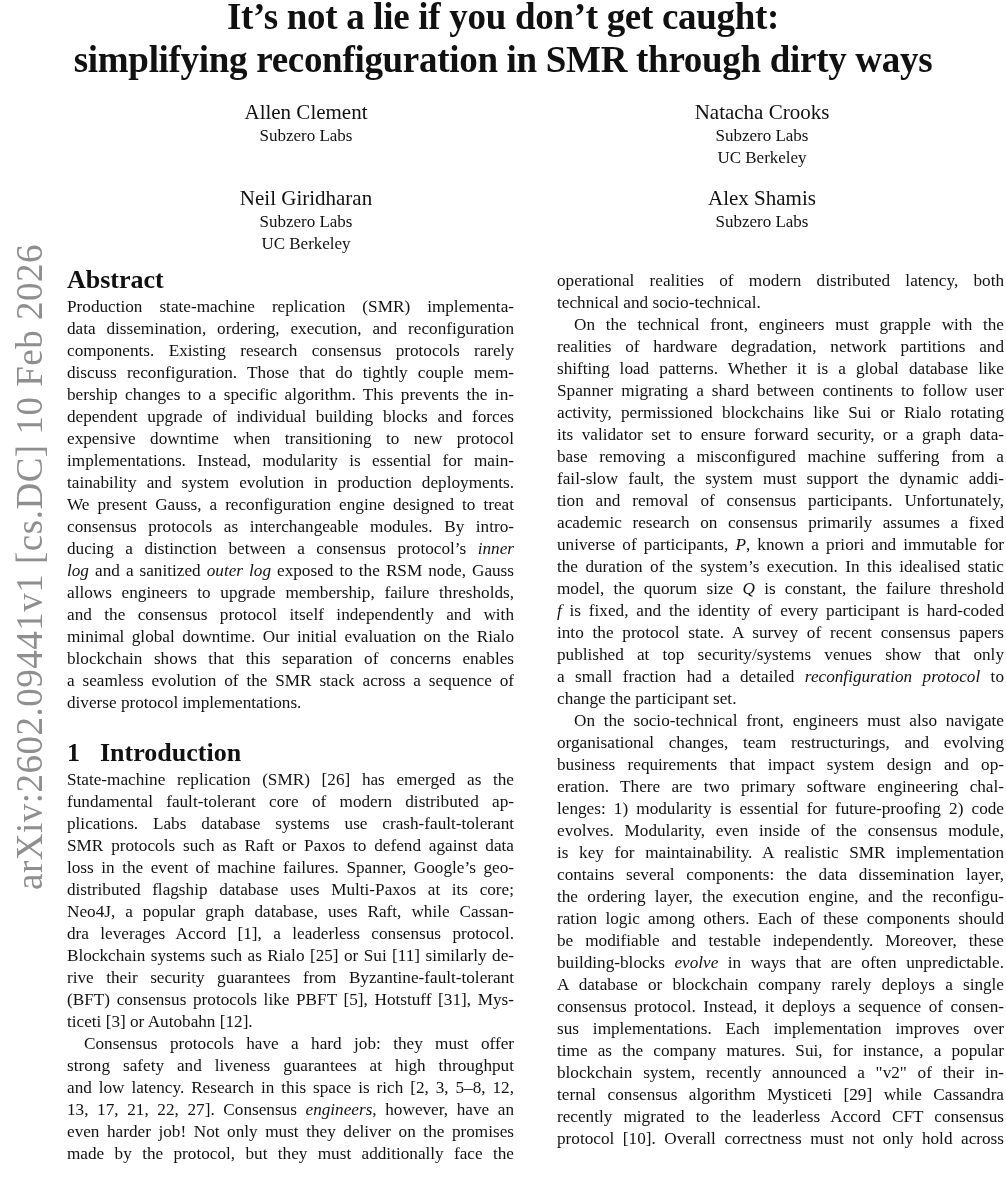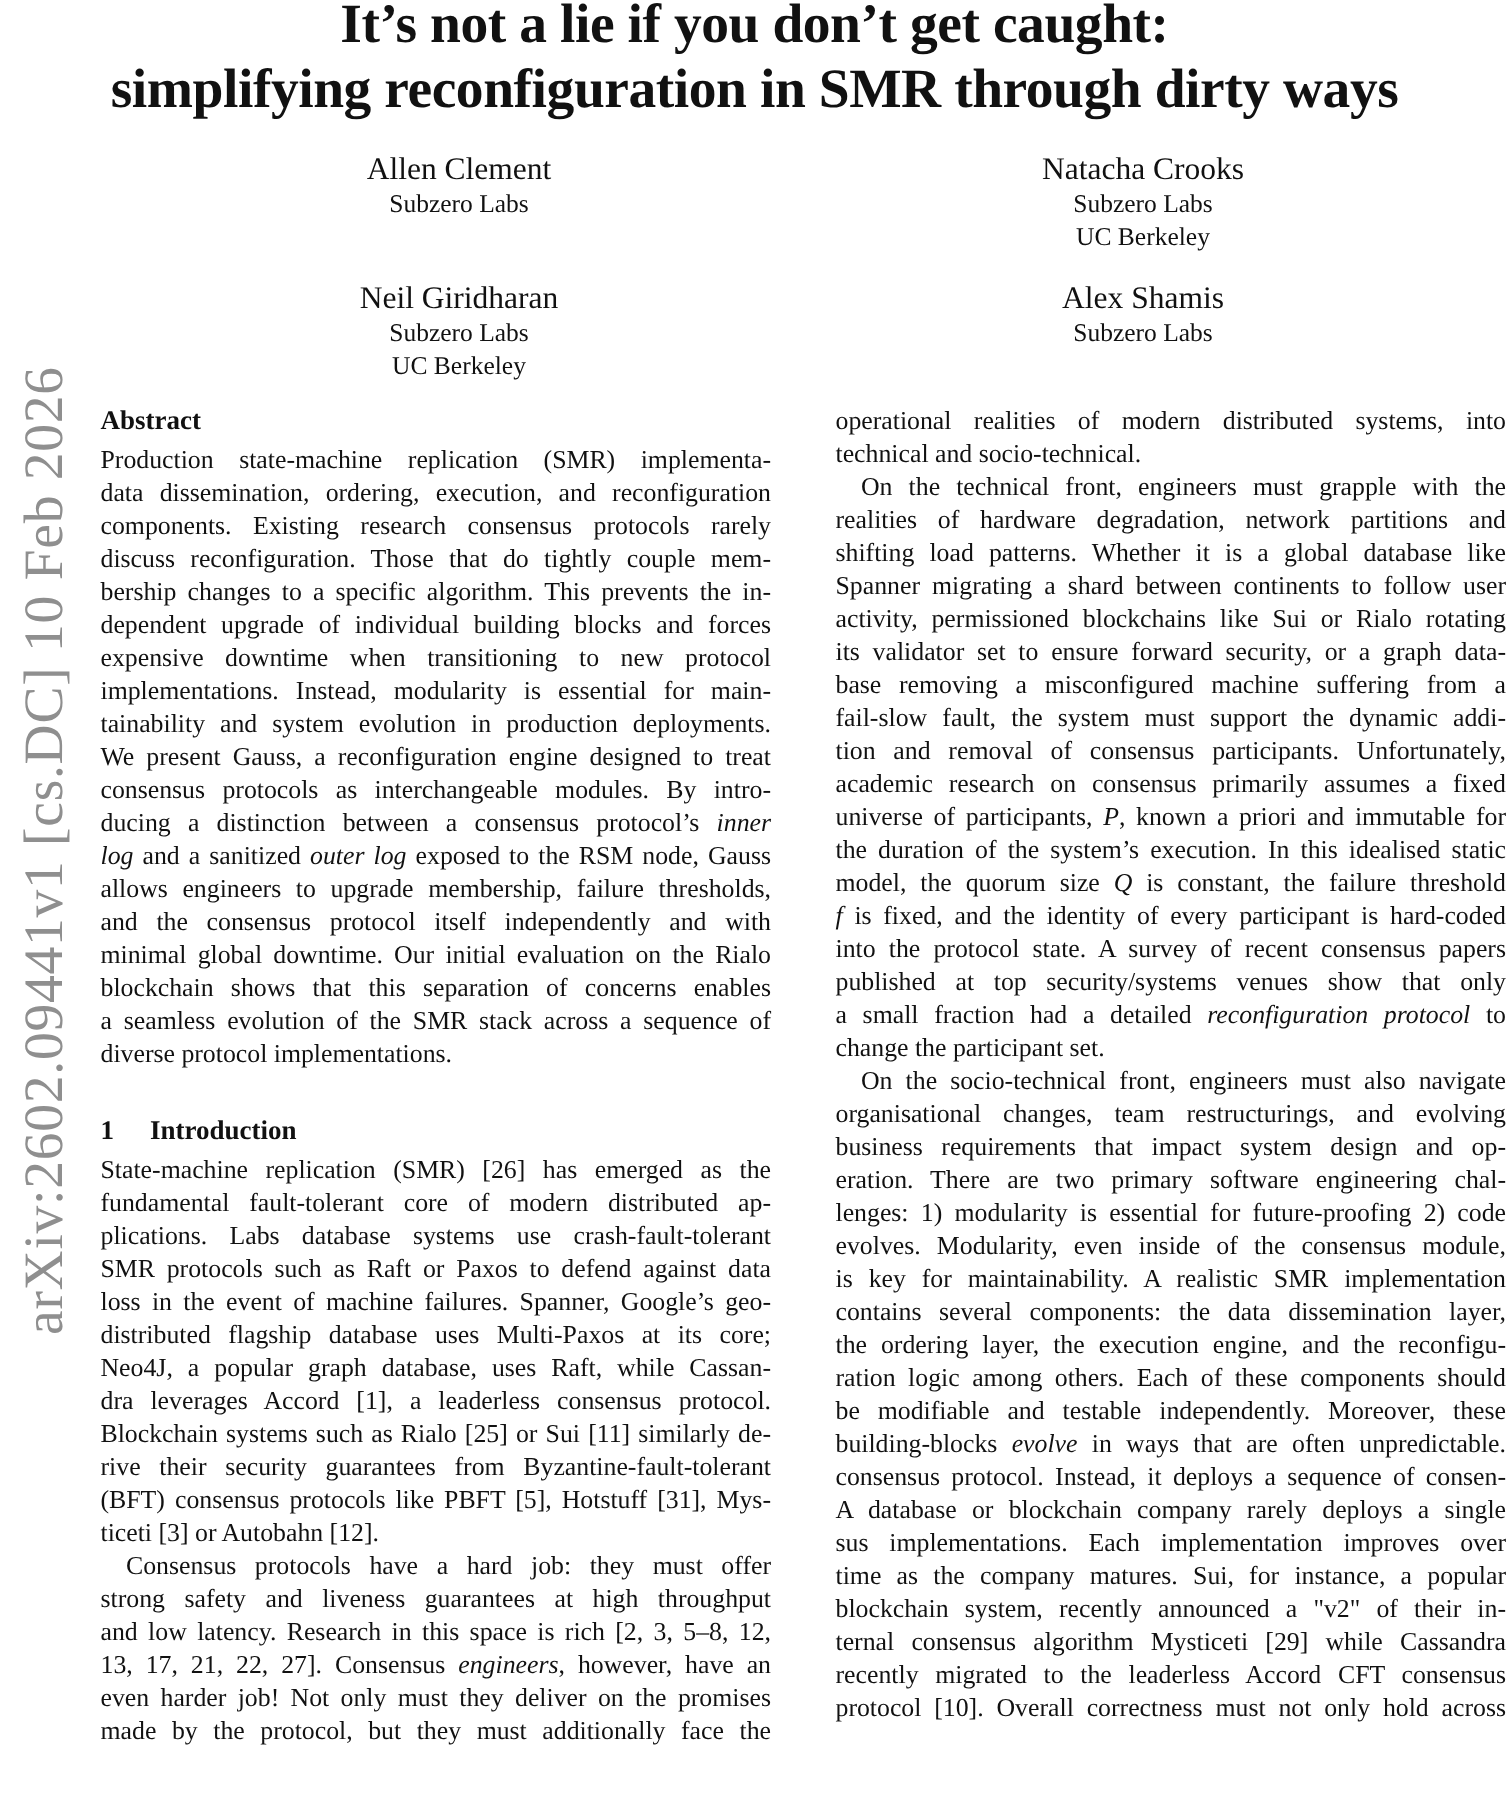--- a/index.html
+++ b/index.html
@@ -9,21 +9,21 @@
            font-weight:bold; font-size:37px; line-height:43px; letter-spacing:-0.3px; }
   .title div { white-space:nowrap; }
   .author { position:absolute; text-align:center; width:300px; }
   .author .name { font-size:21px; line-height:26px; }
   .author .aff { font-size:17px; line-height:22px; }
   .watermark { position:absolute; left:0; top:0; width:60px; height:1200px; }
   .watermark span { position:absolute; left:30px; top:580px; white-space:nowrap;
         transform-origin:0 0; transform:translate(-22px,0) rotate(-90deg) translate(-310px,0);
         font-family:"Liberation Serif","DejaVu Serif",serif; font-size:37px; color:#8f8f8f; letter-spacing:0.5px; }
   .col { position:absolute; width:447px; font-size:17.2px; line-height:22px; text-align:justify; }
-  .h { font-weight:bold; font-size:18px; line-height:26px; margin:0; }
+  .h { font-weight:bold; font-size:26px; line-height:26px; margin:0; }
   .h .num { display:inline-block; width:33px; }
   .line { display:block; text-align:justify; text-align-last:justify; height:22px; white-space:nowrap; }
   .line.last { text-align-last:left; }
   .line.ind { padding-left:17px; }
   em { font-style:italic; }
 </style>
 </head>
 <body>
 
 <div class="watermark">
@@ -97,21 +97,21 @@
       <span class="line">strong safety and liveness guarantees at high throughput</span>
       <span class="line">and low latency. Research in this space is rich [2, 3, 5–8, 12,</span>
       <span class="line">13, 17, 21, 22, 27]. Consensus <em>engineers</em>, however, have an</span>
       <span class="line">even harder job! Not only must they deliver on the promises</span>
       <span class="line">made by the protocol, but they must additionally face the</span>
     </div>
 </div>
 
 <div class="col" style="left:557px; top:270px;">
   <div id="intro-right">
-      <span class="line">operational realities of modern distributed systems, into</span>
+      <span class="line">operational realities of modern distributed latency, both</span>
       <span class="line last">technical and socio-technical.</span>
       <span class="line ind">On the technical front, engineers must grapple with the</span>
       <span class="line">realities of hardware degradation, network partitions and</span>
       <span class="line">shifting load patterns. Whether it is a global database like</span>
       <span class="line">Spanner migrating a shard between continents to follow user</span>
       <span class="line">activity, permissioned blockchains like Sui or Rialo rotating</span>
       <span class="line">its validator set to ensure forward security, or a graph data-</span>
       <span class="line">base removing a misconfigured machine suffering from a</span>
       <span class="line">fail-slow fault, the system must support the dynamic addi-</span>
       <span class="line">tion and removal of consensus participants. Unfortunately,</span>
@@ -129,22 +129,22 @@
       <span class="line">business requirements that impact system design and op-</span>
       <span class="line">eration. There are two primary software engineering chal-</span>
       <span class="line">lenges: 1) modularity is essential for future-proofing 2) code</span>
       <span class="line">evolves. Modularity, even inside of the consensus module,</span>
       <span class="line">is key for maintainability. A realistic SMR implementation</span>
       <span class="line">contains several components: the data dissemination layer,</span>
       <span class="line">the ordering layer, the execution engine, and the reconfigu-</span>
       <span class="line">ration logic among others. Each of these components should</span>
       <span class="line">be modifiable and testable independently. Moreover, these</span>
       <span class="line">building-blocks <em>evolve</em> in ways that are often unpredictable.</span>
+      <span class="line">A database or blockchain company rarely deploys a single</span>
       <span class="line">consensus protocol. Instead, it deploys a sequence of consen-</span>
-      <span class="line">A database or blockchain company rarely deploys a single</span>
       <span class="line">sus implementations. Each implementation improves over</span>
       <span class="line">time as the company matures. Sui, for instance, a popular</span>
       <span class="line">blockchain system, recently announced a "v2" of their in-</span>
       <span class="line">ternal consensus algorithm Mysticeti [29] while Cassandra</span>
       <span class="line">recently migrated to the leaderless Accord CFT consensus</span>
       <span class="line">protocol [10]. Overall correctness must not only hold across</span>
     </div>
 </div>
 
 </body></html>

